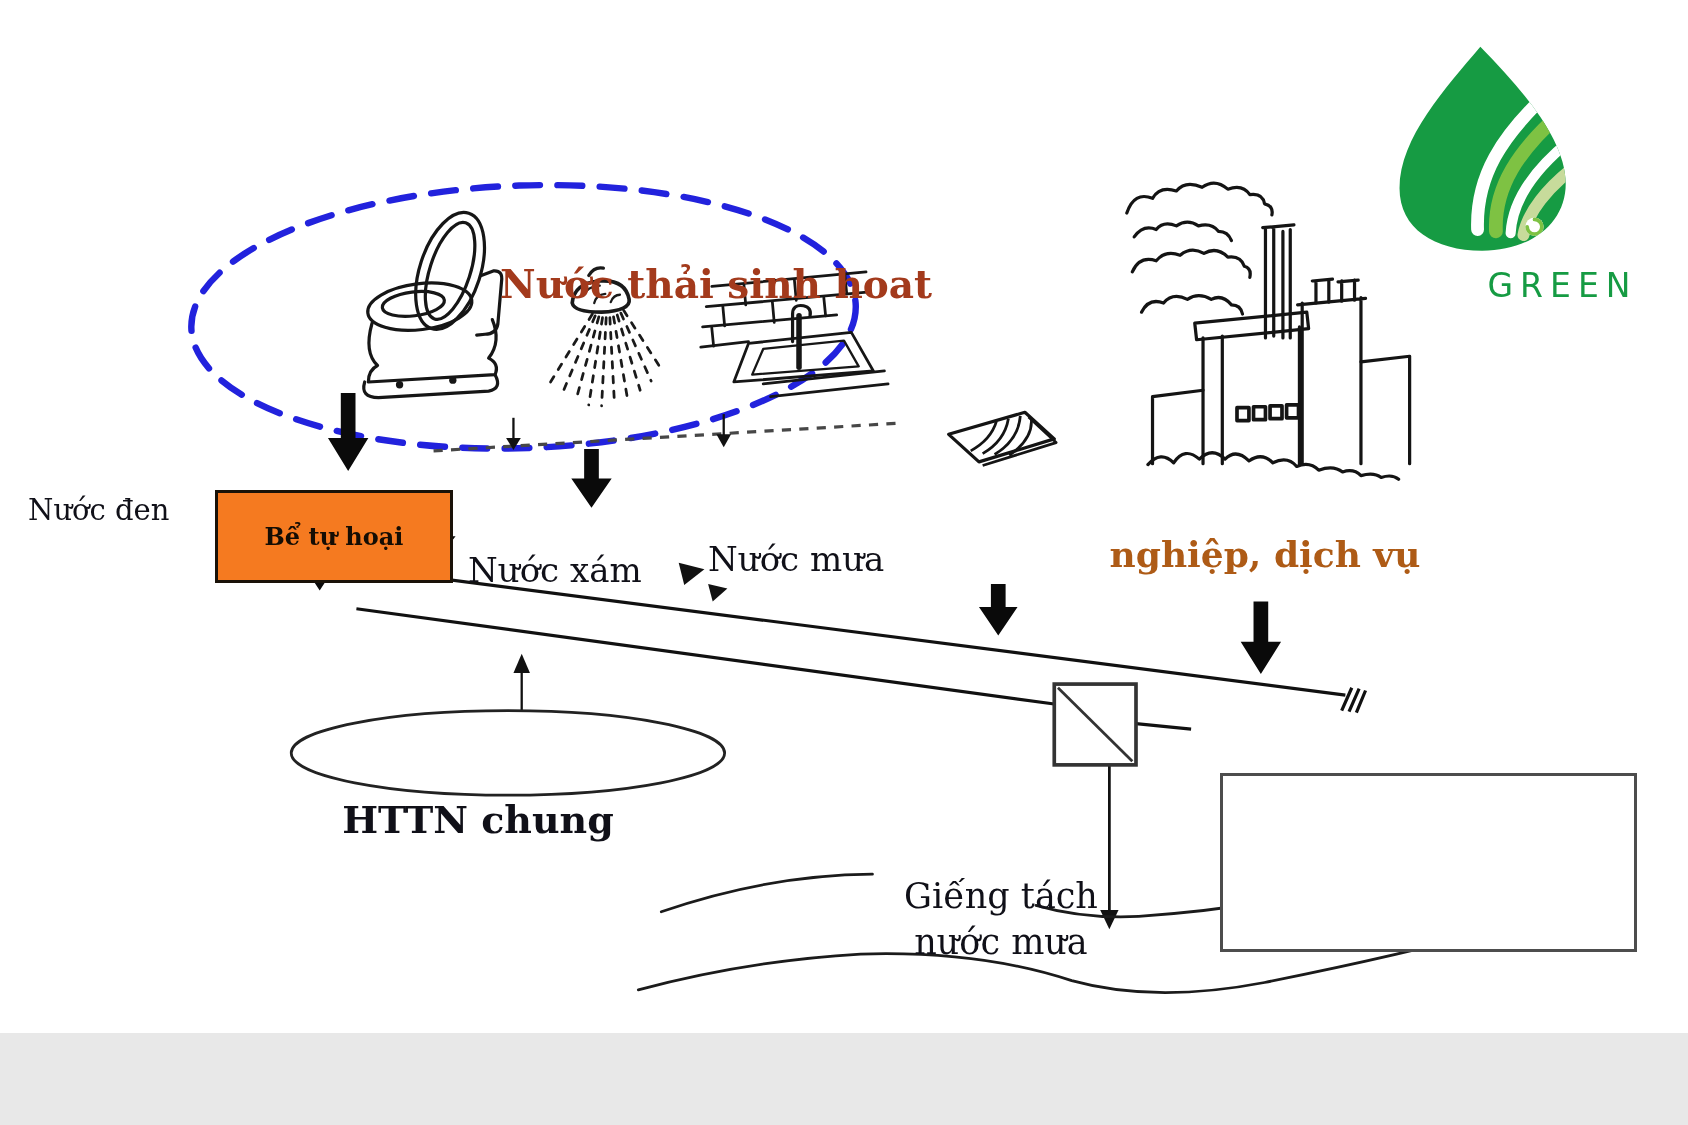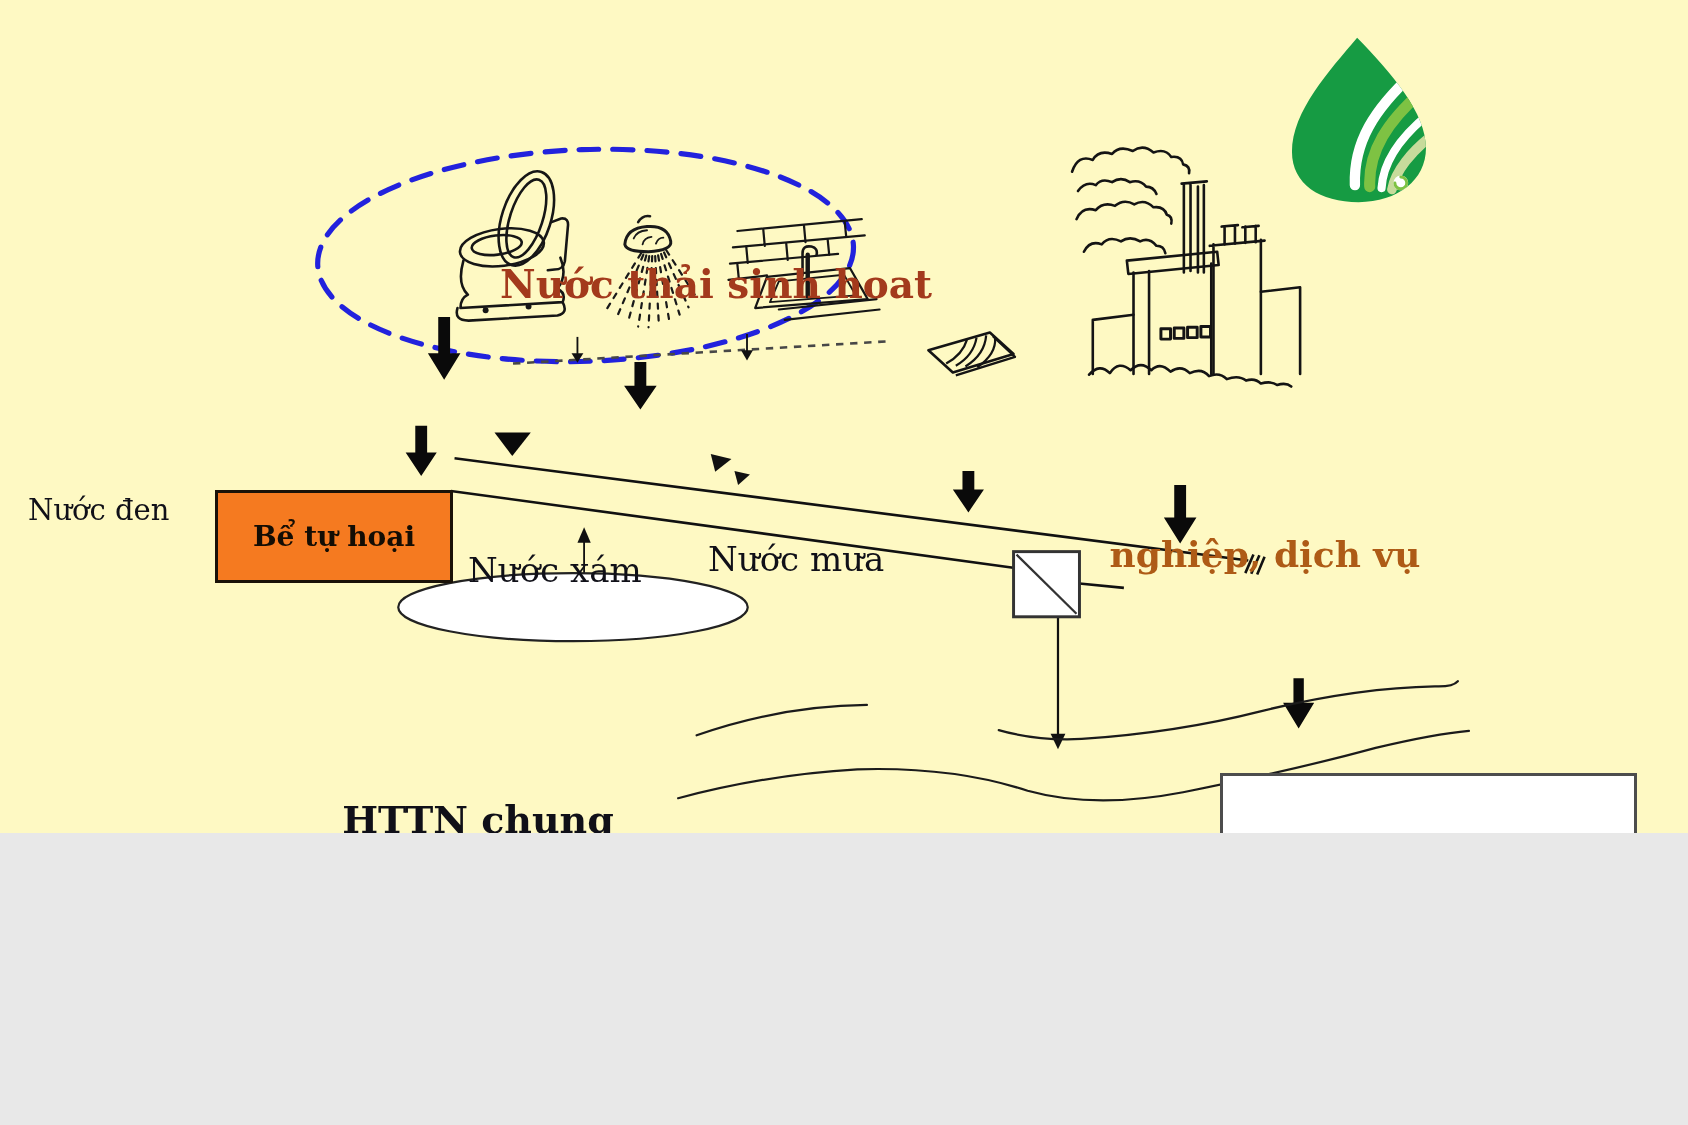--- a/index.html
+++ b/index.html
@@ -1,37 +1,37 @@
 <!DOCTYPE html>
 <html style="--domestic-label: #A33A1C; --industrial-label: #AE5B16; --septic-box-fill: #F57A20; --dashed-boundary: #2222DD; --logo-green: #169B43; --logo-green-mid: #7EC243; --logo-green-pale: #C7DB9B; --ink: #111111;"><head>
 <meta charset="utf-8">
 <style>
   html,body{margin:0;padding:0;background:#e8e8e8;}
   .stage{
-    position:relative;width:1688px;height:833px;background:#fef9c3;
+    position:relative;width:1688px;height:1033px;background:#ffffff;
     overflow:hidden;font-family:"DejaVu Serif","Liberation Serif",serif;
   }
   .art{position:absolute;left:0;top:0;width:100%;height:100%;}
   .lbl{position:absolute;color:#101018;white-space:nowrap;line-height:1.25;}
   .lbl.center{text-align:center;white-space:normal;}
   .lbl-domestic{left:500px;top:260px;font-size:39px;font-weight:bold;color:var(--domestic-label,#A33A1C);}
   .lbl-black{left:28px;top:492px;font-size:29px;}
   .lbl-gray{left:468px;top:549px;font-size:34px;}
   .lbl-rain{left:708px;top:538px;font-size:34px;}
   .lbl-industrial{left:1088px;top:530px;width:354px;font-size:36px;font-weight:bold;
     color:var(--industrial-label,#AE5B16);line-height:1.38;}
   .lbl-httn{left:242px;top:775px;width:472px;height:90px;display:flex;align-items:center;
     justify-content:center;font-size:38px;font-weight:bold;}
   .lbl-well{left:868px;top:874px;width:266px;font-size:35px;line-height:1.3;}
   .lbl-song{left:1018px;top:1044px;width:140px;font-size:45px;font-style:italic;}
   .septic-box{
     position:absolute;left:215px;top:490px;width:238px;height:93px;
     background:var(--septic-box-fill,#F57A20);border:3px solid #1a1208;box-sizing:border-box;
     display:flex;align-items:center;justify-content:center;
-    font-size:28px;font-weight:bold;color:#140d04;
+    font-size:24px;font-weight:bold;color:#140d04;
   }
   .treat-box{
     position:absolute;left:1220px;top:773px;width:417px;height:179px;
     background:#ffffff;border:3px solid #4d4d4d;box-sizing:border-box;
     text-align:center;padding-top:14px;
     font-size:37px;font-weight:bold;color:var(--industrial-label,#AE5B16);line-height:1.3;
   }
   .logo-text{
     position:absolute;left:1455px;top:266px;width:215px;text-align:center;
     font-family:"DejaVu Sans","Liberation Sans",sans-serif;
@@ -207,19 +207,24 @@
 
   <div class="lbl lbl-gray">Nước xám</div>
   <div class="lbl lbl-rain">Nước mưa</div>
 
   <div class="lbl lbl-industrial center">
     <div>nghiệp, dịch vụ</div>
   </div>
 
   <div class="lbl lbl-httn">HTTN chung</div>
 
+  <div class="lbl lbl-well center">
+    <div>Giếng tách</div>
+    <div>nước mưa</div>
+  </div>
 
   <div class="treat-box">
   </div>
 
   <div class="lbl lbl-song center">Sông</div>
 
+  <div class="logo-text">GREEN</div>
 </div>
 
 </body></html>

